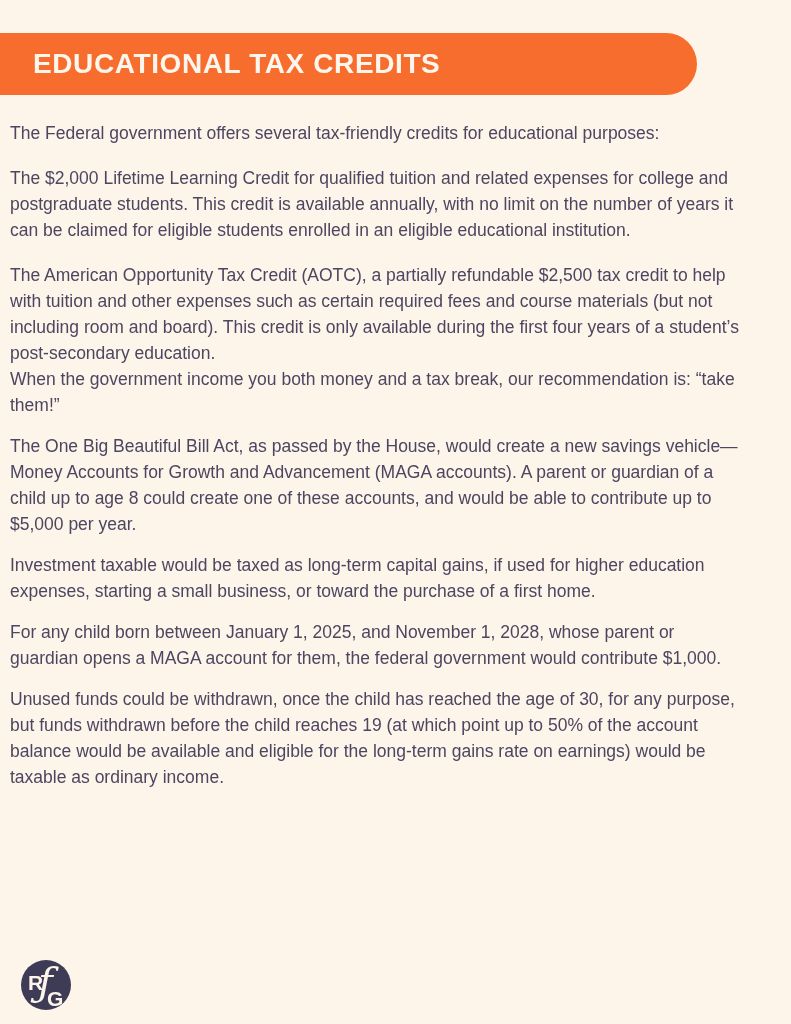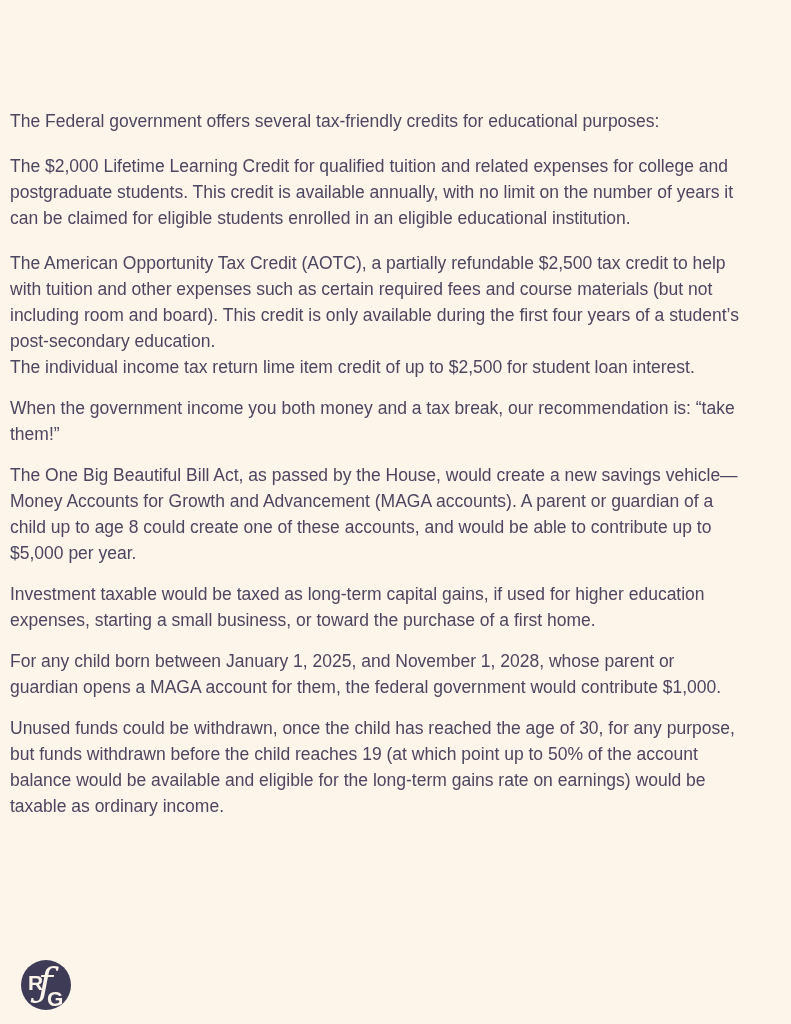--- a/index.html
+++ b/index.html
@@ -30,21 +30,21 @@
     color: #FDF6EC;
     font-size: 28px;
     font-weight: 700;
     letter-spacing: 0.6px;
     padding-left: 33px;
     white-space: nowrap;
   }
   .body-text {
     position: absolute;
     left: 10px;
-    top: 108px;
+    top: 120px;
     width: 736px;
     color: #4D4660;
     font-size: 17.5px;
     line-height: 26px;
   }
   .body-text p {
     margin: 0 0 15px 0;
   }
   .body-text p.tight {
     margin-bottom: 0;
@@ -56,26 +56,28 @@
     top: 959px;
     width: 52px;
     height: 52px;
   }
 </style>
 </head>
 <body>
 
 <div class="page">
 
+  <div class="banner">
+    <div class="banner-title">EDUCATIONAL TAX CREDITS</div>
+  </div>
 
   <div class="body-text">
     <p>The Federal government offers several tax-friendly credits for educational purposes:</p>
     <p class="tight">The $2,000 Lifetime Learning Credit for qualified tuition and related expenses for college and postgraduate students. This credit is available annually, with no limit on the number of years it can be claimed for eligible students enrolled in an eligible educational institution.</p>
     <p class="tight">The American Opportunity Tax Credit (AOTC), a partially refundable $2,500 tax credit to help with tuition and other expenses such as certain required fees and course materials (but not including room and board). This credit is only available during the first four years of a student’s post-secondary education.</p>
-    <p>The individual income tax return lime item credit of up to $2,500 for student loan interest.</p>
     <p>When the government income you both money and a tax break, our recommendation is: “take them!”</p>
     <p>The One Big Beautiful Bill Act, as passed by the House, would create a new savings vehicle—Money Accounts for Growth and Advancement (MAGA accounts). A parent or guardian of a child up to age 8 could create one of these accounts, and would be able to contribute up to $5,000 per year.</p>
     <p>Investment taxable would be taxed as long-term capital gains, if used for higher education expenses, starting a small business, or toward the purchase of a first home.</p>
     <p>For any child born between January 1, 2025, and November 1, 2028, whose parent or guardian opens a MAGA account for them, the federal government would contribute $1,000.</p>
     <p>Unused funds could be withdrawn, once the child has reached the age of 30, for any purpose, but funds withdrawn before the child reaches 19 (at which point up to 50% of the account balance would be available and eligible for the long-term gains rate on earnings) would be taxable as ordinary income.</p>
   </div>
 
   <svg class="logo" viewBox="0 0 52 52" xmlns="http://www.w3.org/2000/svg">
     <circle cx="26" cy="26" r="25" fill="#3E3B57"></circle>
     <text x="8" y="31" font-family="Liberation Sans, DejaVu Sans, sans-serif" font-size="21" font-weight="700" fill="#FDF4EA">R</text>

